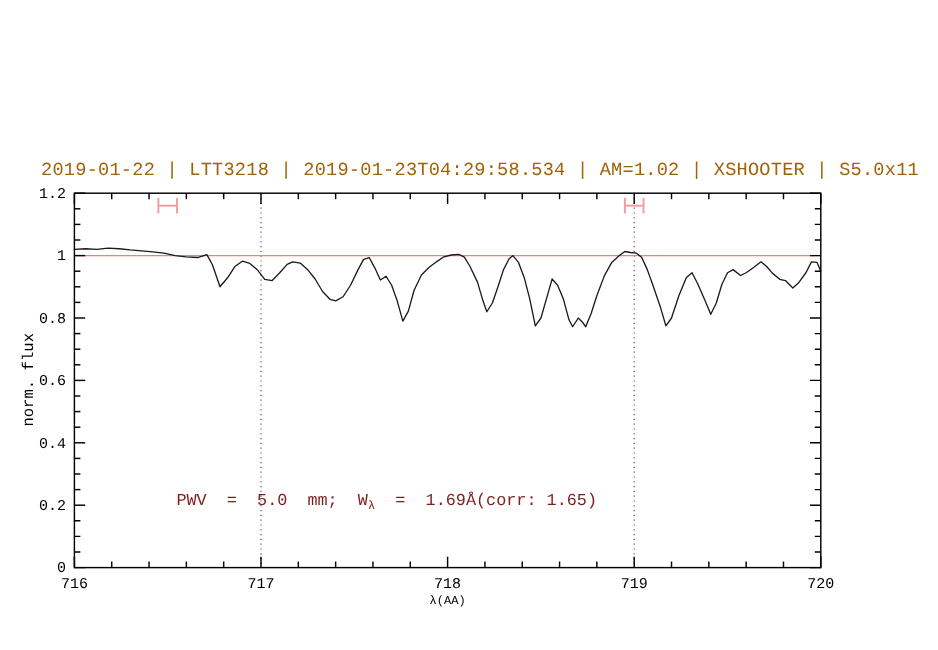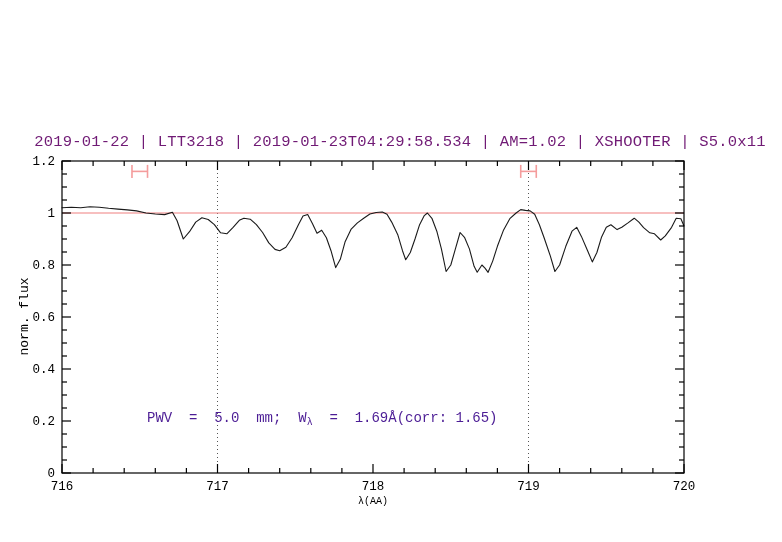--- a/index.html
+++ b/index.html
@@ -12,21 +12,21 @@
   .xlabel{position:absolute;left:273px;top:496px;width:200px;text-align:center;font-size:10px;}
   .ylabel{position:absolute;left:-40px;top:309px;width:128px;text-align:center;font-size:13px;
           transform:rotate(-90deg);transform-origin:center;}
   svg{position:absolute;left:0;top:0;}
   .ticktext{font-family:"Liberation Mono","DejaVu Sans Mono",monospace;font-size:12.5px;fill:#000000;}
 </style>
 </head>
 <body>
 
 <div class="figure">
-  <div class="plot-title" style="color: #701a75;">2019-01-22 | LTT3218 | 2019-01-23T04:29:58.534 | AM=1.02 | XSHOOTER | S5.0x11</div>
+  <div class="plot-title" style="color: #a16207;">2019-01-22 | LTT3218 | 2019-01-23T04:29:58.534 | AM=1.02 | XSHOOTER | S5.0x11</div>
 
   <svg id="plot-svg" width="782" height="542">
       <line x1="217.5" y1="161" x2="217.5" y2="473" stroke="#555555" stroke-width="1" stroke-dasharray="1 3"></line>
       <line x1="528.5" y1="161" x2="528.5" y2="473" stroke="#555555" stroke-width="1" stroke-dasharray="1 3"></line>
       <line x1="62" y1="213" x2="684" y2="213" stroke="#f08080" stroke-width="1.2"></line>
       <polyline points="62.0,207.8 71.3,207.3 80.7,207.8 90.0,206.8 99.3,207.3 108.6,208.3 118.0,209.1 127.3,209.9 136.6,210.9 146.0,213.0 155.3,214.0 164.6,214.6 172.4,212.2 177.1,220.8 183.3,239.0 189.5,231.7 195.7,222.1 201.9,217.7 208.2,219.5 214.4,224.7 220.6,232.8 226.8,233.8 233.1,227.3 239.3,220.3 243.9,218.2 250.2,219.2 256.4,224.7 262.6,232.5 268.8,242.9 275.0,249.4 279.7,250.7 285.9,247.3 292.1,237.7 298.4,224.7 303.0,216.1 307.7,214.6 312.4,223.4 317.0,233.3 321.7,230.2 326.4,237.7 331.0,250.7 335.7,267.6 340.3,259.3 345.0,242.1 351.2,229.1 357.4,222.9 363.7,218.2 369.9,214.0 376.1,212.5 382.3,212.0 387.0,214.3 391.7,222.1 397.9,235.1 402.5,250.7 405.7,259.8 410.3,252.5 415.0,239.0 419.6,224.7 424.3,215.6 427.4,213.0 432.1,218.7 436.8,231.2 441.4,248.9 446.1,271.5 450.8,265.0 455.4,248.9 460.1,232.5 464.7,237.7 469.4,248.9 474.1,266.3 477.2,272.3 481.9,265.0 485.0,268.1 488.1,272.3 492.7,261.1 497.4,246.3 503.6,229.9 509.8,218.7 516.1,213.0 520.7,209.6 525.4,210.4 530.1,210.9 534.7,214.3 539.4,224.7 544.1,237.7 550.3,255.9 554.9,271.5 559.6,265.0 565.8,246.3 572.0,231.2 576.7,227.3 581.4,236.4 587.6,250.7 592.3,261.9 596.9,252.5 601.6,236.9 606.3,227.3 610.9,224.7 617.1,229.6 621.8,227.3 628.0,222.9 634.2,218.2 638.9,222.1 643.6,227.6 649.8,232.8 654.5,233.8 660.7,240.0 665.3,235.9 671.6,227.3 676.2,218.2 680.9,218.7 684.0,226.0" fill="none" stroke="#1a1a1a" stroke-width="1.1" stroke-linejoin="round" stroke-linecap="round"></polyline>
       <line x1="131.97500000000707" y1="171.40000000000003" x2="147.52499999999293" y2="171.40000000000003" stroke="#f49c9c" stroke-width="1.6"></line>
       <line x1="131.97500000000707" y1="164.90000000000003" x2="131.97500000000707" y2="177.89999999999998" stroke="#f49c9c" stroke-width="1.6"></line>
       <line x1="147.52499999999293" y1="164.90000000000003" x2="147.52499999999293" y2="177.89999999999998" stroke="#f49c9c" stroke-width="1.6"></line>
       <line x1="520.7250000000071" y1="171.40000000000003" x2="536.2749999999929" y2="171.40000000000003" stroke="#f49c9c" stroke-width="1.6"></line>
@@ -132,17 +132,17 @@
       <text x="684" y="490" text-anchor="middle" class="ticktext">720</text>
       <text x="55" y="477" text-anchor="end" class="ticktext">0</text>
       <text x="55" y="425" text-anchor="end" class="ticktext">0.2</text>
       <text x="55" y="373" text-anchor="end" class="ticktext">0.4</text>
       <text x="55" y="321" text-anchor="end" class="ticktext">0.6</text>
       <text x="55" y="269" text-anchor="end" class="ticktext">0.8</text>
       <text x="55" y="217" text-anchor="end" class="ticktext">1</text>
       <text x="55" y="165" text-anchor="end" class="ticktext">1.2</text>
     </svg>
 
-  <div class="annotation" style="color: #4c1d95;"><span>PWV  =  5.0  mm;  W</span><span class="sub">λ</span><span>  =  1.69Å(corr: 1.65)</span></div>
+  <div class="annotation" style="color: #7f1d1d;"><span>PWV  =  5.0  mm;  W</span><span class="sub">λ</span><span>  =  1.69Å(corr: 1.65)</span></div>
 
   <div class="xlabel">λ(AA)</div>
   <div class="ylabel">norm. flux</div>
 </div>
 
 </body></html>

